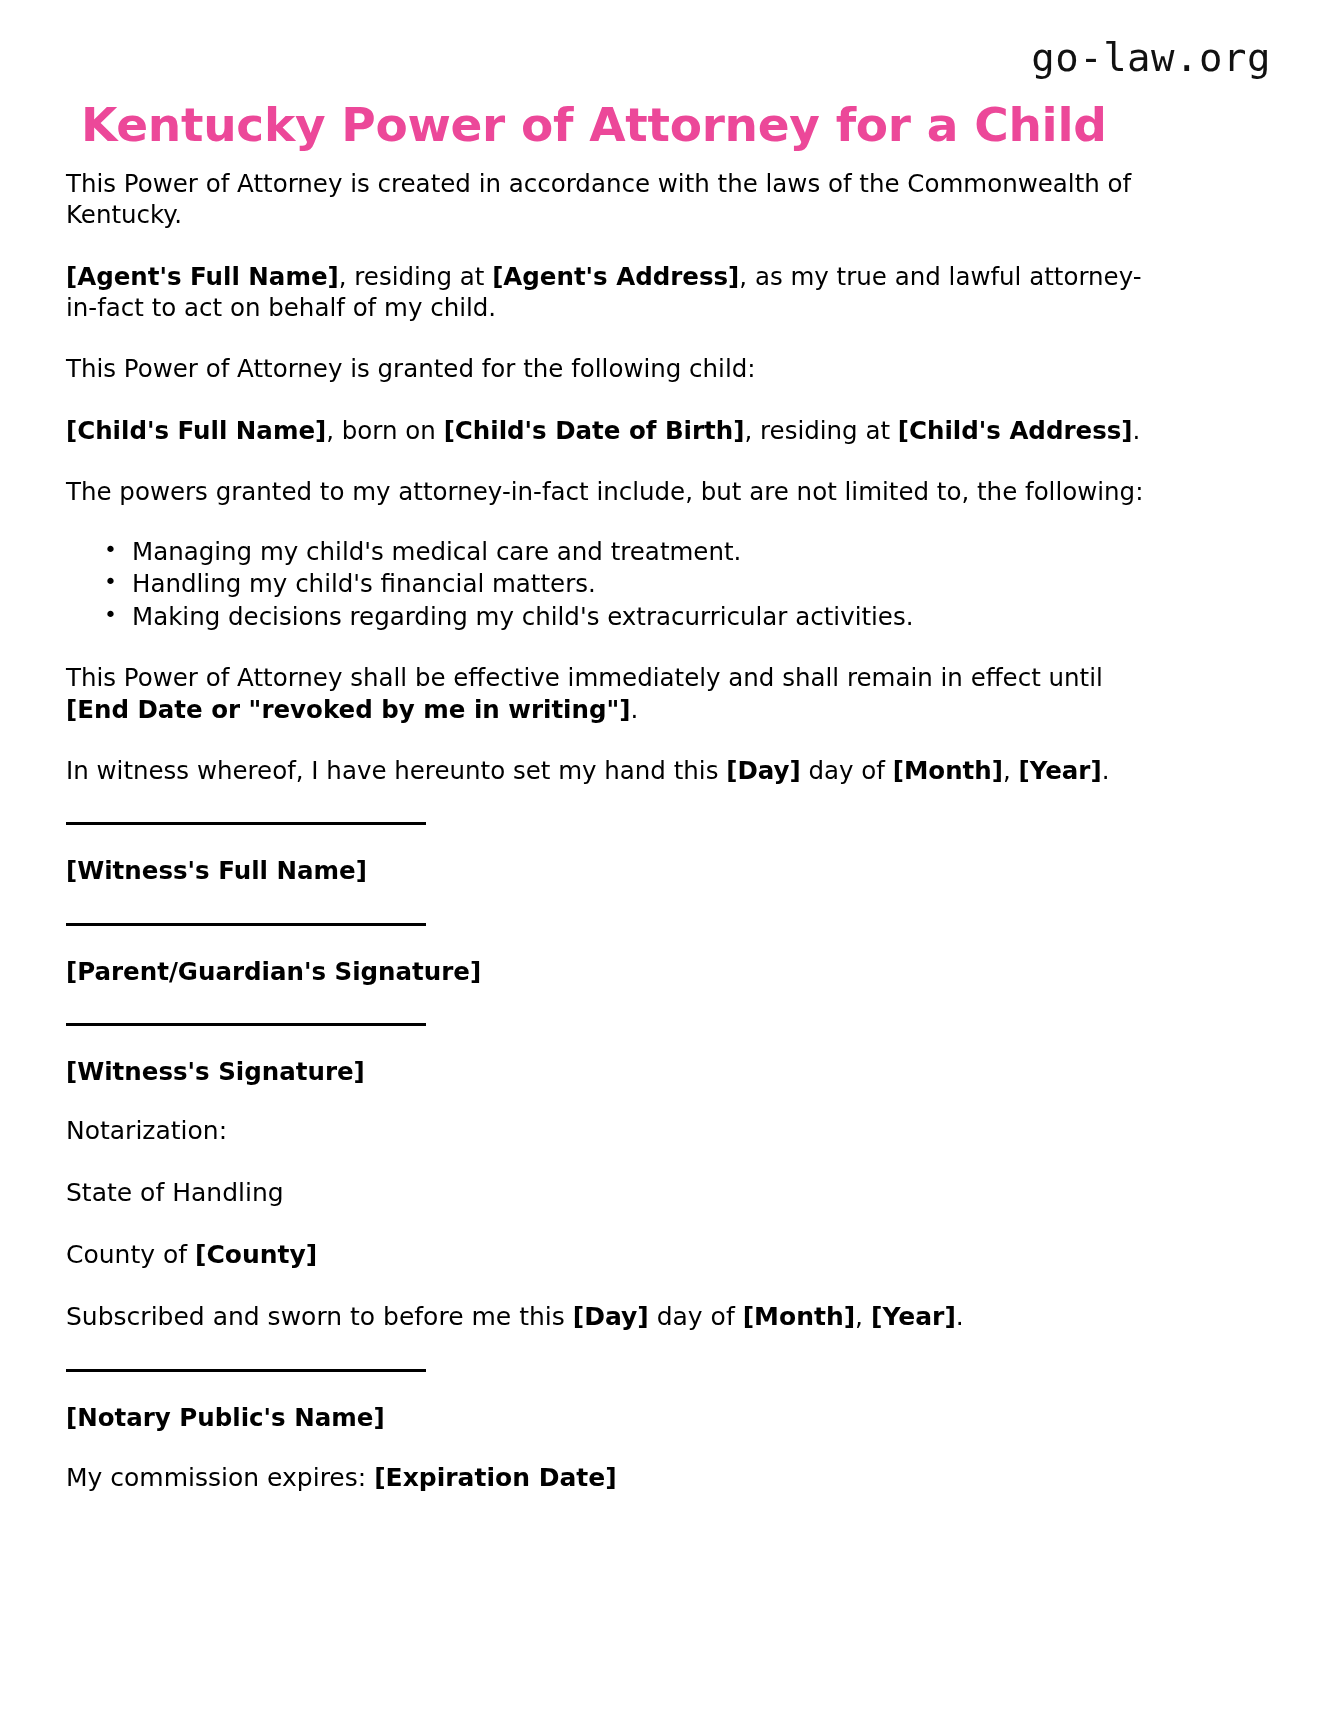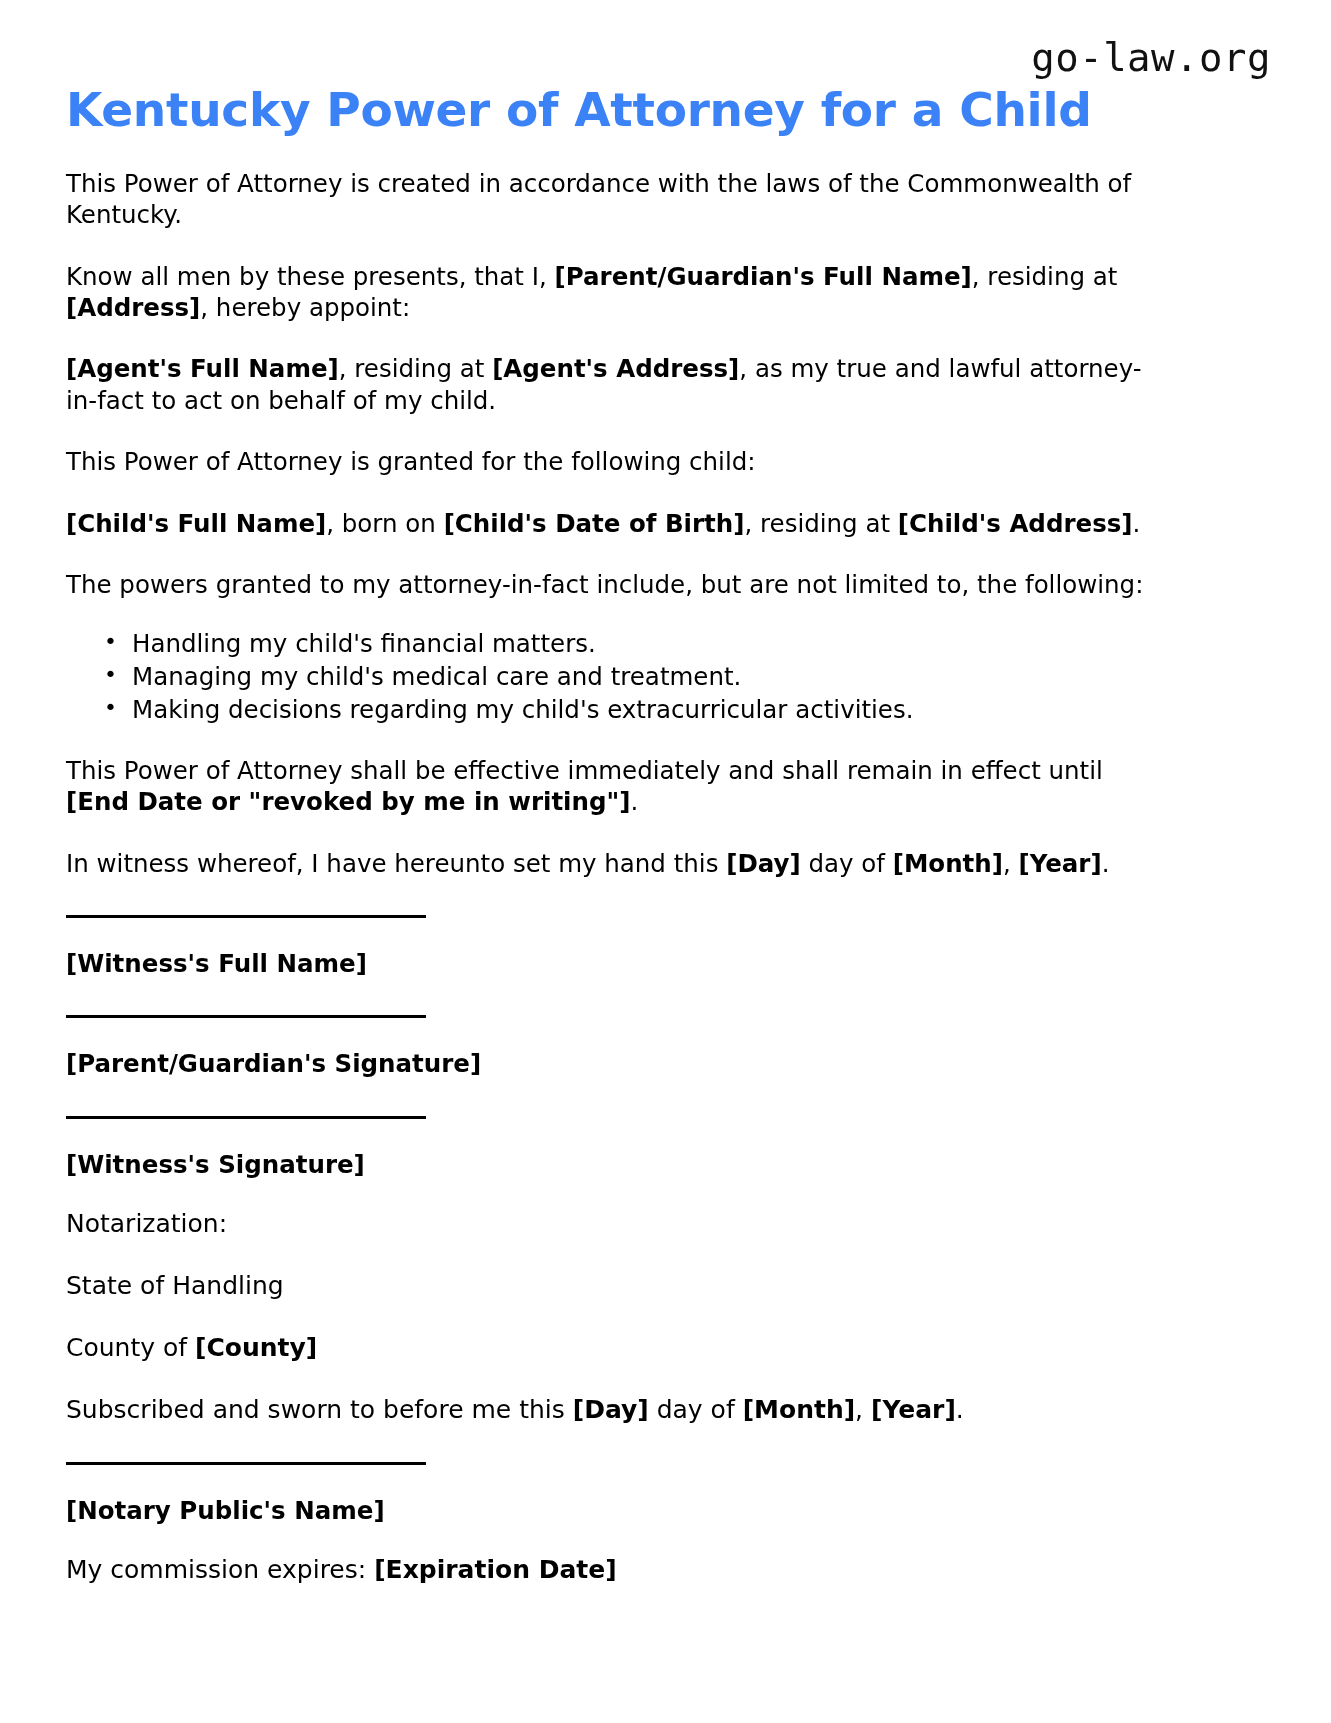--- a/index.html
+++ b/index.html
@@ -38,22 +38,22 @@
   .doc-title {
     position: absolute;
     top: 83px;
     left: 66px;
     right: 60px;
     font-family: "DejaVu Sans", "Liberation Sans", sans-serif;
     font-size: 47px;
     font-weight: bold;
     letter-spacing: -0.3px;
     line-height: 1.15;
-    margin: 0;
-    color: #3b82f6;
+    margin: 15px;
+    color: #ec4899;
   }
   .body-area {
     position: absolute;
     top: 168px;
     left: 66px;
     width: 1078px;
   }
   p.para {
     margin: 0 0 30px 0;
     font-size: 24.5px;
@@ -114,33 +114,32 @@
 <div class="page">
 
   <div class="site-brand">go-law.org</div>
 
   <h1 class="doc-title">Kentucky Power of Attorney for a Child</h1>
 
   <div class="body-area">
 
     <p class="para"><span>This Power of Attorney is created in accordance with the laws of the Commonwealth of Kentucky.</span></p>
 
-    <p class="para"><span>Know all men by these presents, that I, </span><strong>[Parent/Guardian's Full Name]</strong><span>, residing at </span><strong>[Address]</strong><span>, hereby appoint:</span></p>
 
     <p class="para"><strong>[Agent's Full Name]</strong><span>, residing at </span><strong>[Agent's Address]</strong><span>, as my true and lawful attorney-in-fact to act on behalf of my child.</span></p>
 
     <p class="para"><span>This Power of Attorney is granted for the following child:</span></p>
 
     <p class="para"><strong>[Child's Full Name]</strong><span>, born on </span><strong>[Child's Date of Birth]</strong><span>, residing at </span><strong>[Child's Address]</strong><span>.</span></p>
 
     <p class="para"><span>The powers granted to my attorney-in-fact include, but are not limited to, the following:</span></p>
 
     <ul class="powers-list">
+      <li><span>Managing my child's medical care and treatment.</span></li>
       <li><span>Handling my child's financial matters.</span></li>
-      <li><span>Managing my child's medical care and treatment.</span></li>
       <li><span>Making decisions regarding my child's extracurricular activities.</span></li>
     </ul>
 
     <p class="para"><span>This Power of Attorney shall be effective immediately and shall remain in effect until </span><strong>[End Date or "revoked by me in writing"]</strong><span>.</span></p>
 
     <p class="para"><span>In witness whereof, I have hereunto set my hand this </span><strong>[Day]</strong><span> day of </span><strong>[Month]</strong><span>, </span><strong>[Year]</strong><span>.</span></p>
 
     <div class="sig-block">
       <div class="sig-line"></div>
       <p class="sig-label">[Witness's Full Name]</p>

